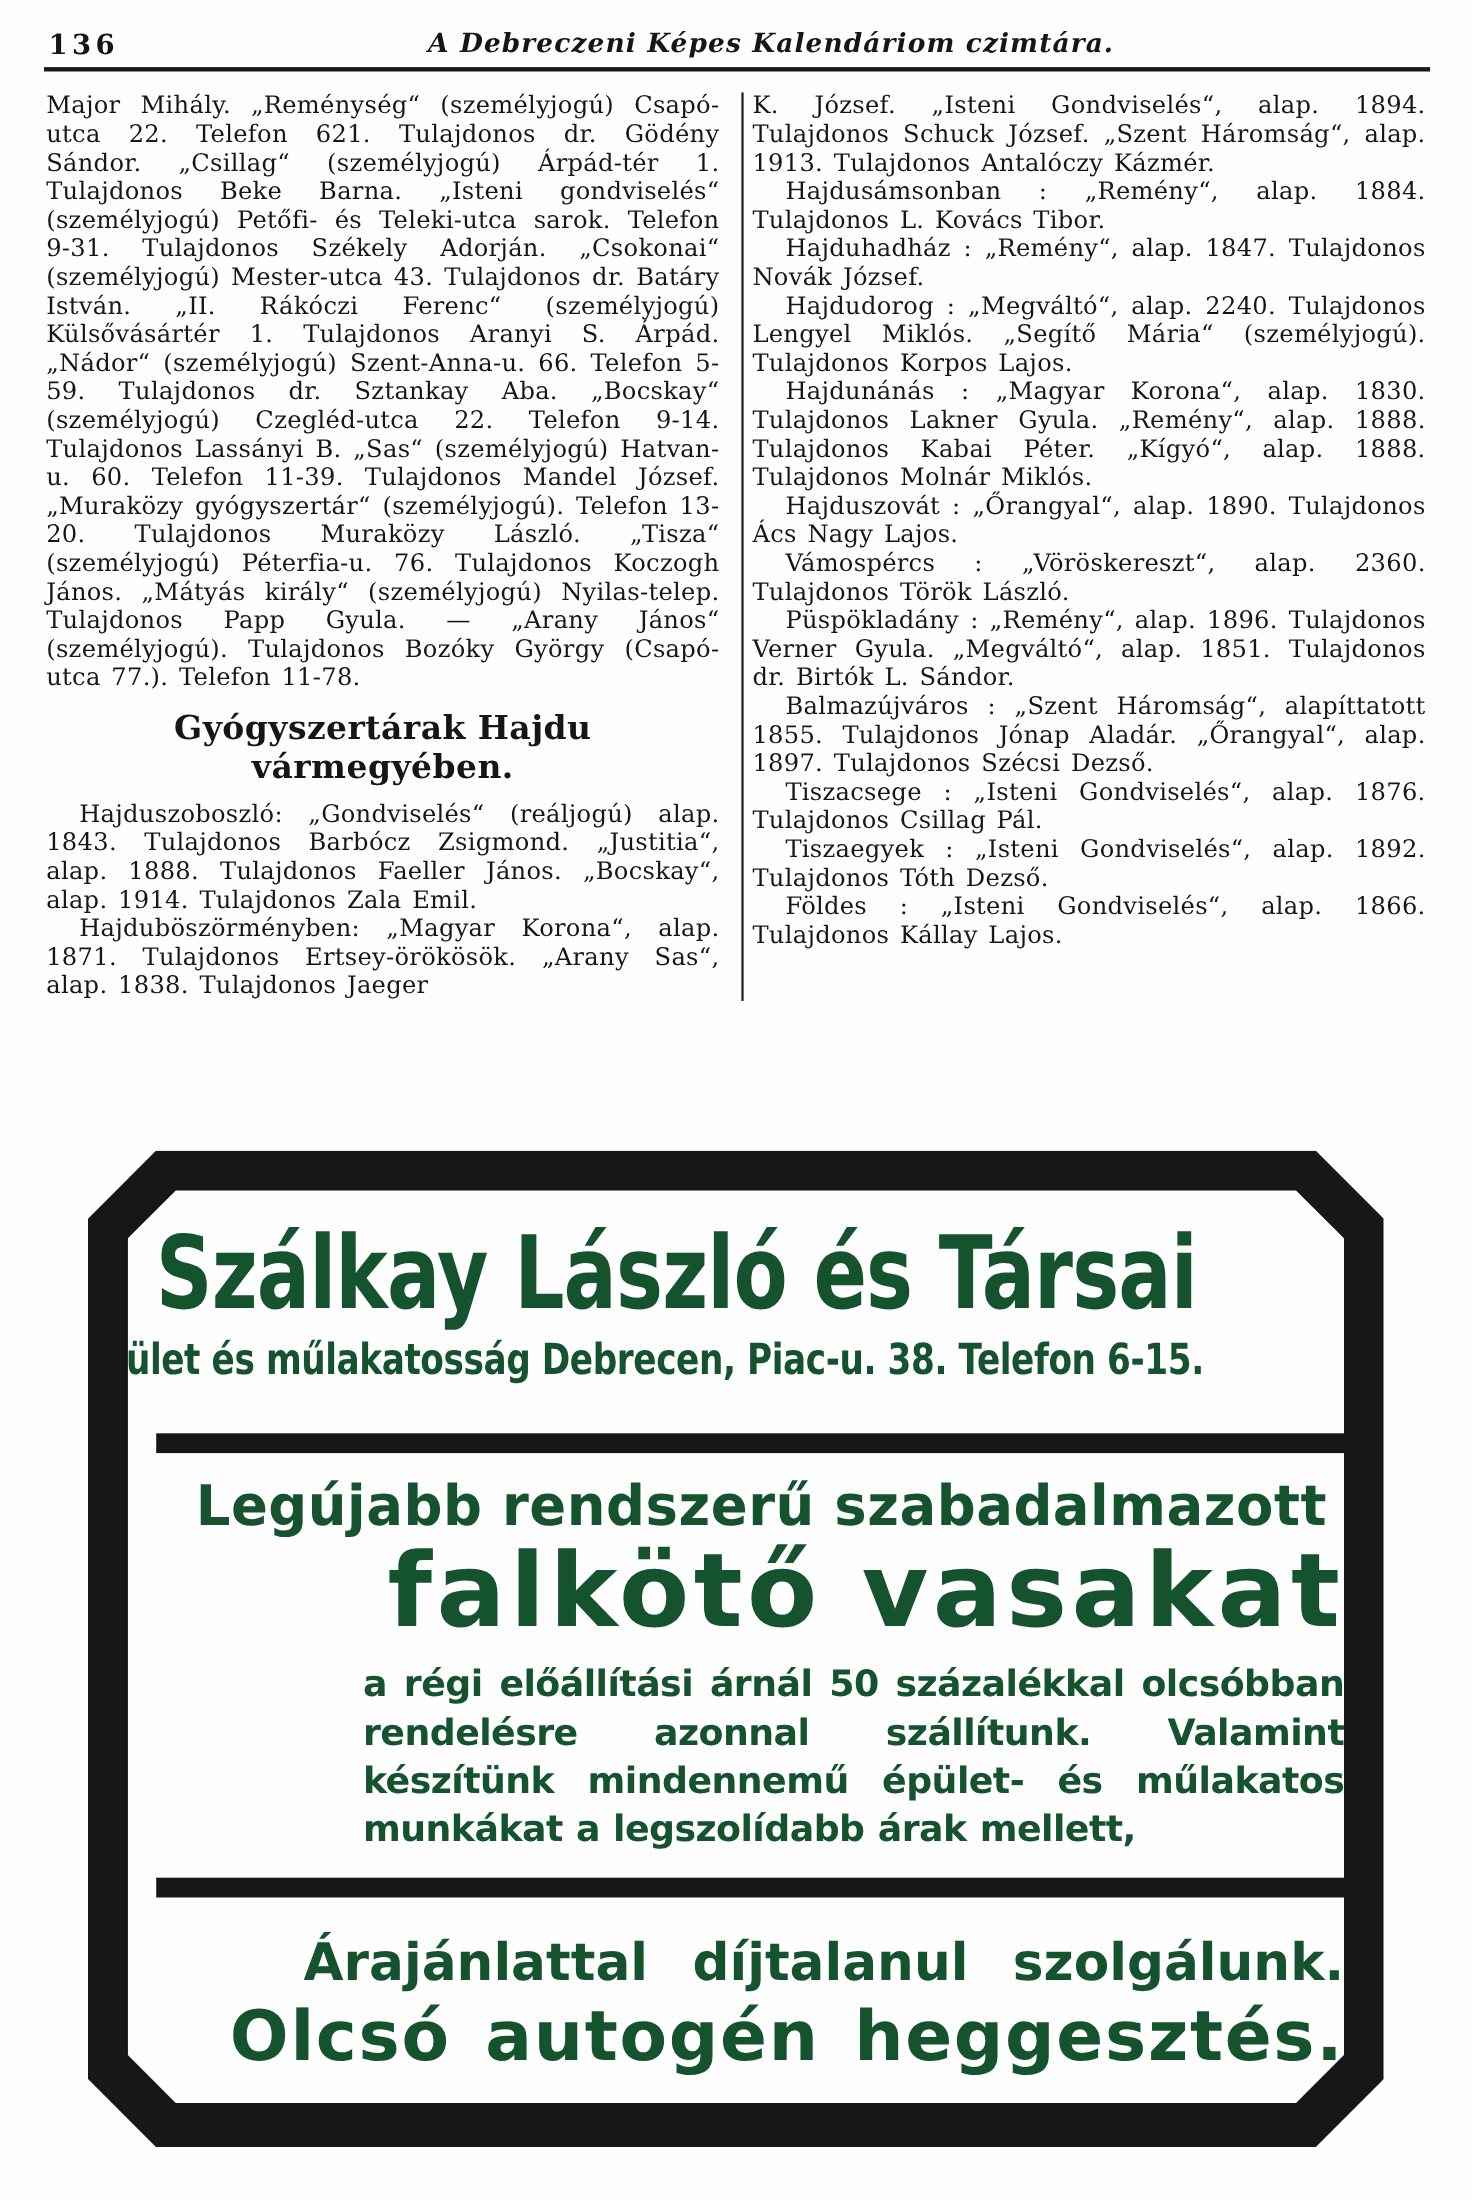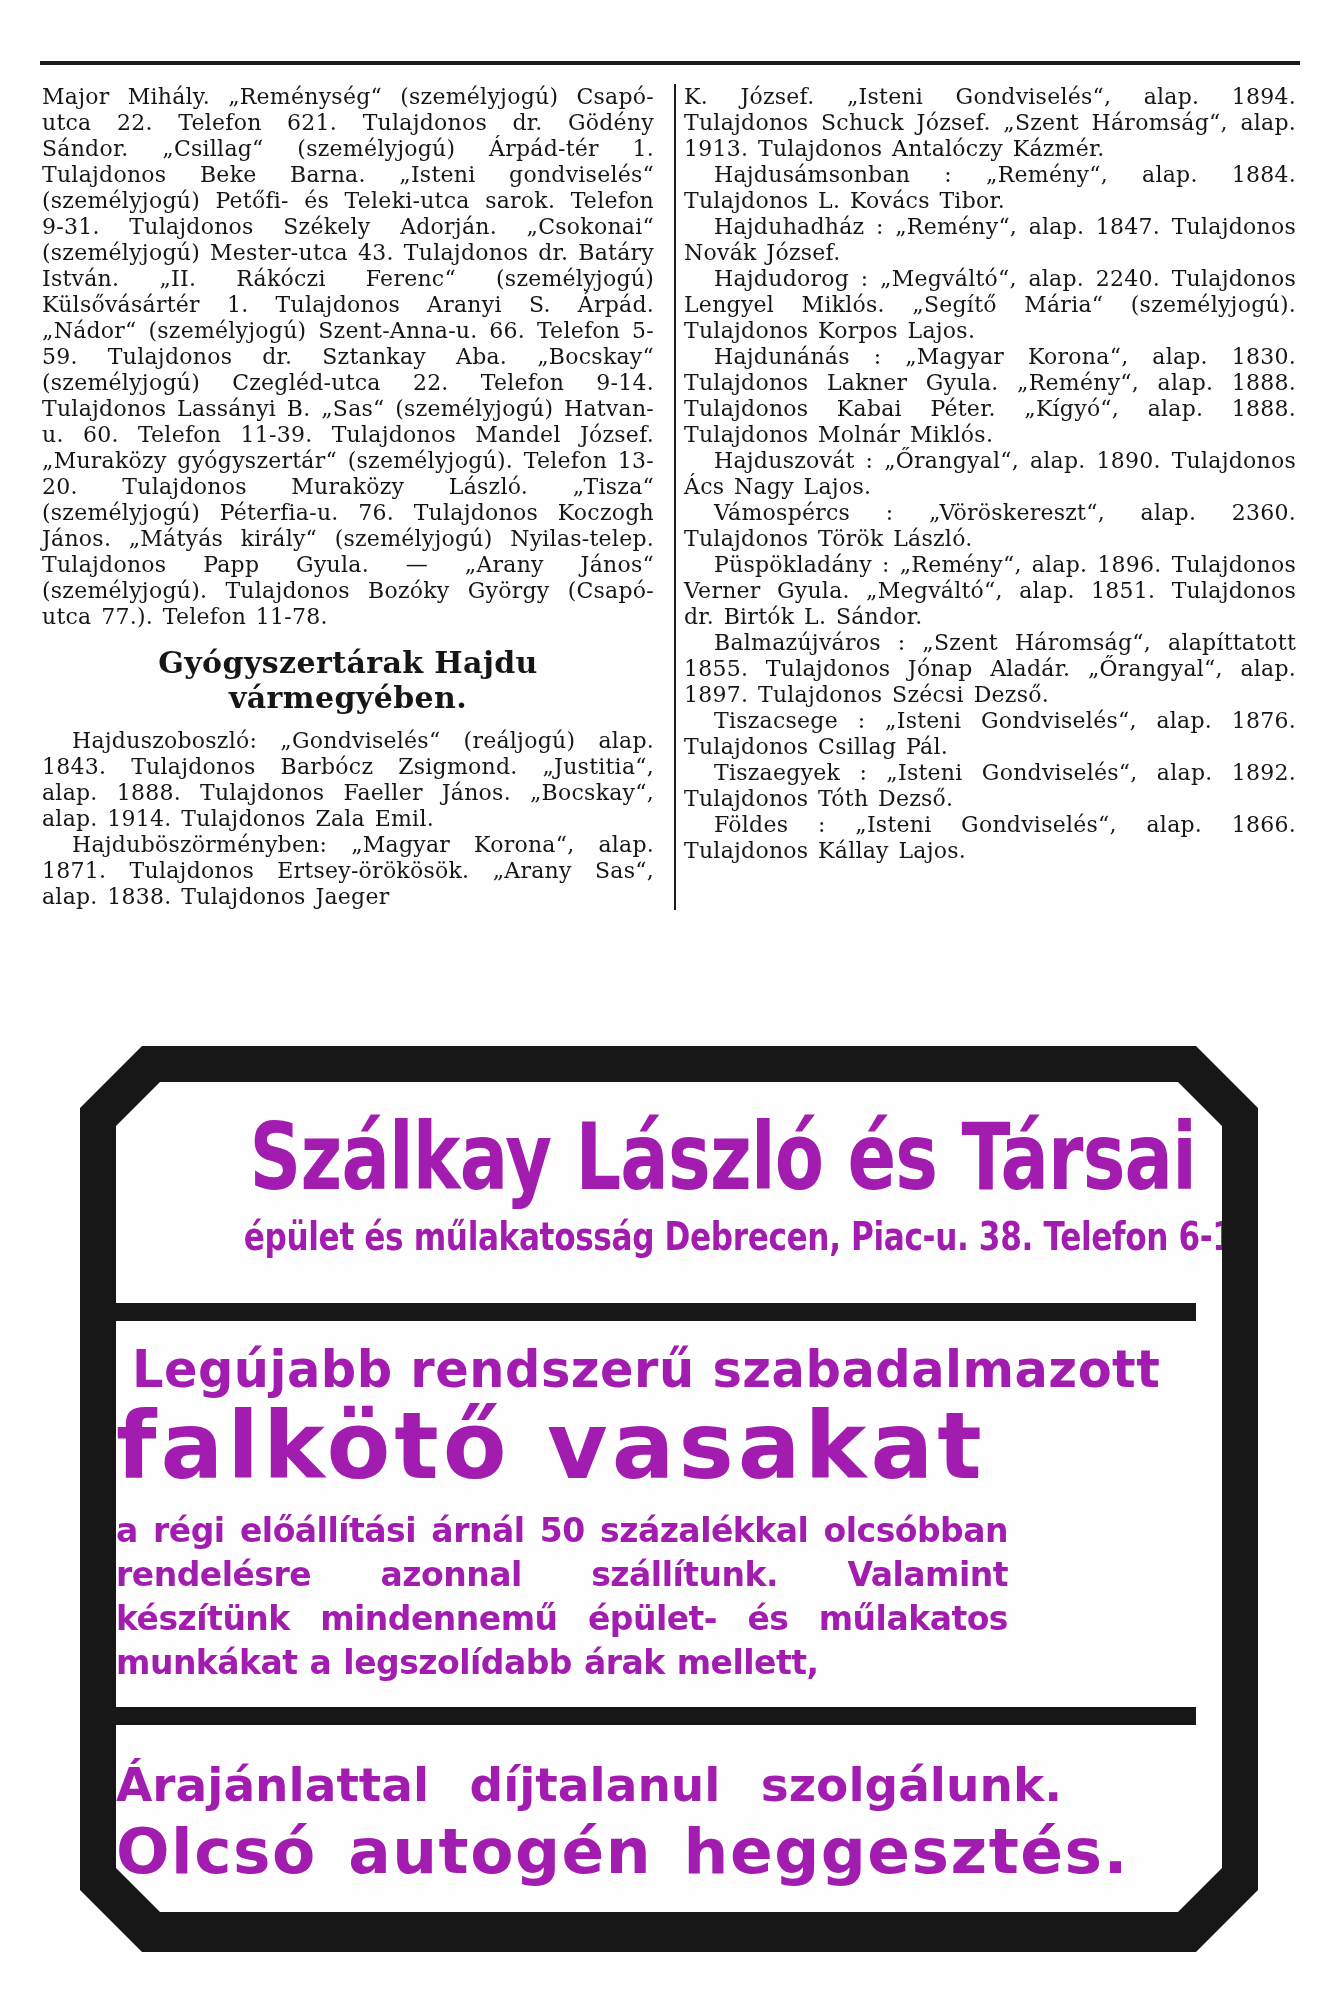--- a/index.html
+++ b/index.html
@@ -55,22 +55,22 @@
     clip-path:polygon(62px 0, calc(100% - 62px) 0, 100% 62px,
                       100% calc(100% - 62px), calc(100% - 62px) 100%,
                       62px 100%, 0 calc(100% - 62px), 0 62px);
   }
   .ad-paper {
     position:absolute; left:36px; top:36px; right:36px; bottom:40px;
     background:#fefefe;
     clip-path:polygon(44px 0, calc(100% - 44px) 0, 100% 44px,
                       100% calc(100% - 44px), calc(100% - 44px) 100%,
                       44px 100%, 0 calc(100% - 44px), 0 44px);
-    display:flex; flex-direction:column; align-items:flex-start;
-    font-family:"DejaVu Sans", sans-serif; font-weight:bold; color:#a21caf;
+    display:flex; flex-direction:column; align-items:flex-end;
+    font-family:"DejaVu Sans", sans-serif; font-weight:bold; color:#14532d;
     text-align:center;
   }
   .ad-title {
     margin-top:28px; line-height:1.04; white-space:nowrap;
     font-size:92px; letter-spacing:-1px;
     transform:scaleX(0.78);
   }
   .ad-subtitle {
     margin-top:10px; line-height:1.1; white-space:nowrap;
     font-size:39px; letter-spacing:-0.5px;
@@ -101,20 +101,24 @@
   .ad-welding-line {
     margin-top:8px; line-height:1.05; white-space:nowrap;
     font-size:63px; letter-spacing:1.5px; word-spacing:8px;
   }
 </style>
 </head>
 <body>
 
 <div class="page">
 
+  <div class="page-header">
+    <span class="page-number">136</span>
+    <span class="running-title">A Debreczeni Képes Kalendáriom czimtára.</span>
+  </div>
   <div class="header-rule"></div>
 
   <div class="columns">
     <div class="col left">
         <p class="para">Major Mihály. „Reménység“ (személyjogú) Csapó-utca 22. Telefon 621. Tulajdonos dr. Gödény Sándor. „Csillag“ (személyjogú) Árpád-tér 1. Tulajdonos Beke Barna. „Isteni gondviselés“ (személyjogú) Petőfi- és Teleki-utca sarok. Telefon 9-31. Tulajdonos Székely Adorján. „Csokonai“ (személyjogú) Mester-utca 43. Tulajdonos dr. Batáry István. „II. Rákóczi Ferenc“ (személyjogú) Külsővásártér 1. Tulajdonos Aranyi S. Árpád. „Nádor“ (személyjogú) Szent-Anna-u. 66. Telefon 5-59. Tulajdonos dr. Sztankay Aba. „Bocskay“ (személyjogú) Czegléd-utca 22. Telefon 9-14. Tulajdonos Lassányi B. „Sas“ (személyjogú) Hatvan-u. 60. Telefon 11-39. Tulajdonos Mandel József. „Muraközy gyógyszertár“ (személyjogú). Telefon 13-20. Tulajdonos Muraközy László. „Tisza“ (személyjogú) Péterfia-u. 76. Tulajdonos Koczogh János. „Mátyás király“ (személyjogú) Nyilas-telep. Tulajdonos Papp Gyula. — „Arany János“ (személyjogú). Tulajdonos Bozóky György (Csapó-utca 77.). Telefon 11-78.</p>
         <h3 class="section-heading">Gyógyszertárak Hajdu vármegyében.</h3>
         <p class="para indent">Hajduszoboszló: „Gondviselés“ (reáljogú) alap. 1843. Tulajdonos Barbócz Zsigmond. „Justitia“, alap. 1888. Tulajdonos Faeller János. „Bocskay“, alap. 1914. Tulajdonos Zala Emil.</p>
         <p class="para indent">Hajduböszörményben: „Magyar Korona“, alap. 1871. Tulajdonos Ertsey-örökösök. „Arany Sas“, alap. 1838. Tulajdonos Jaeger</p>
       </div>
     <div class="col-divider"></div>

